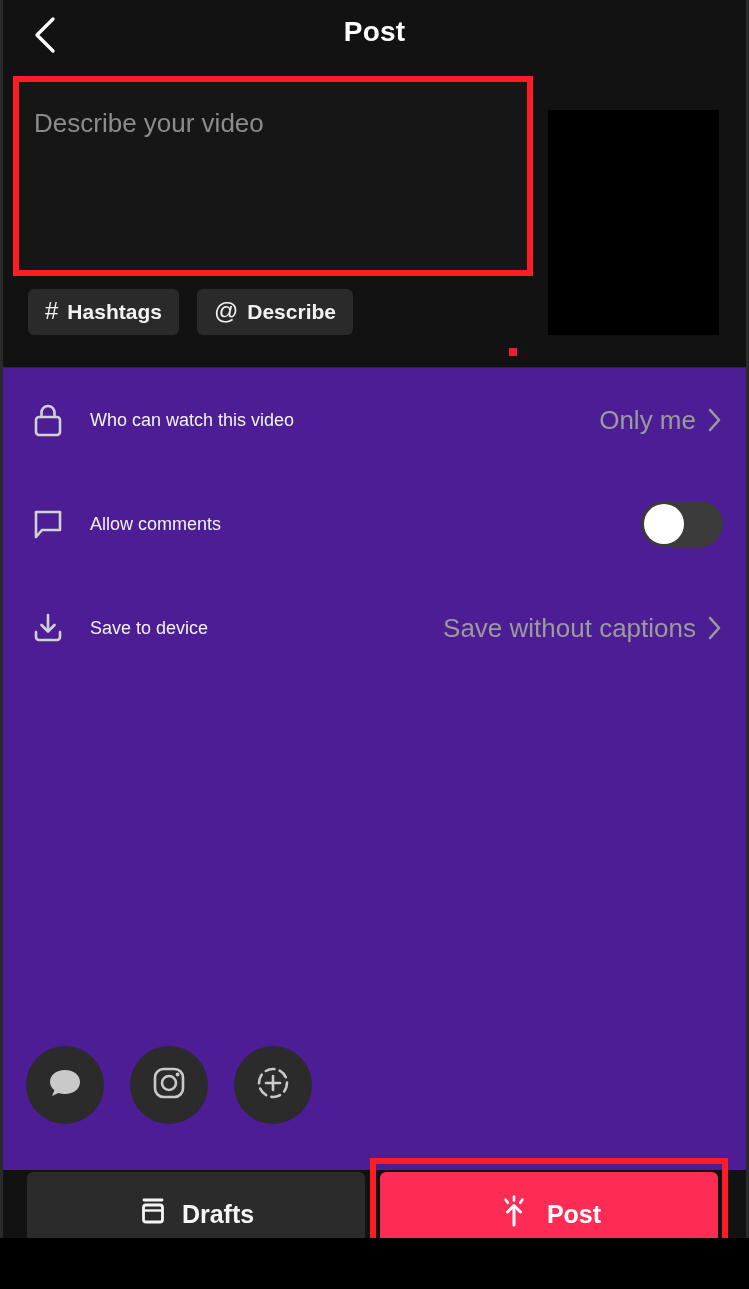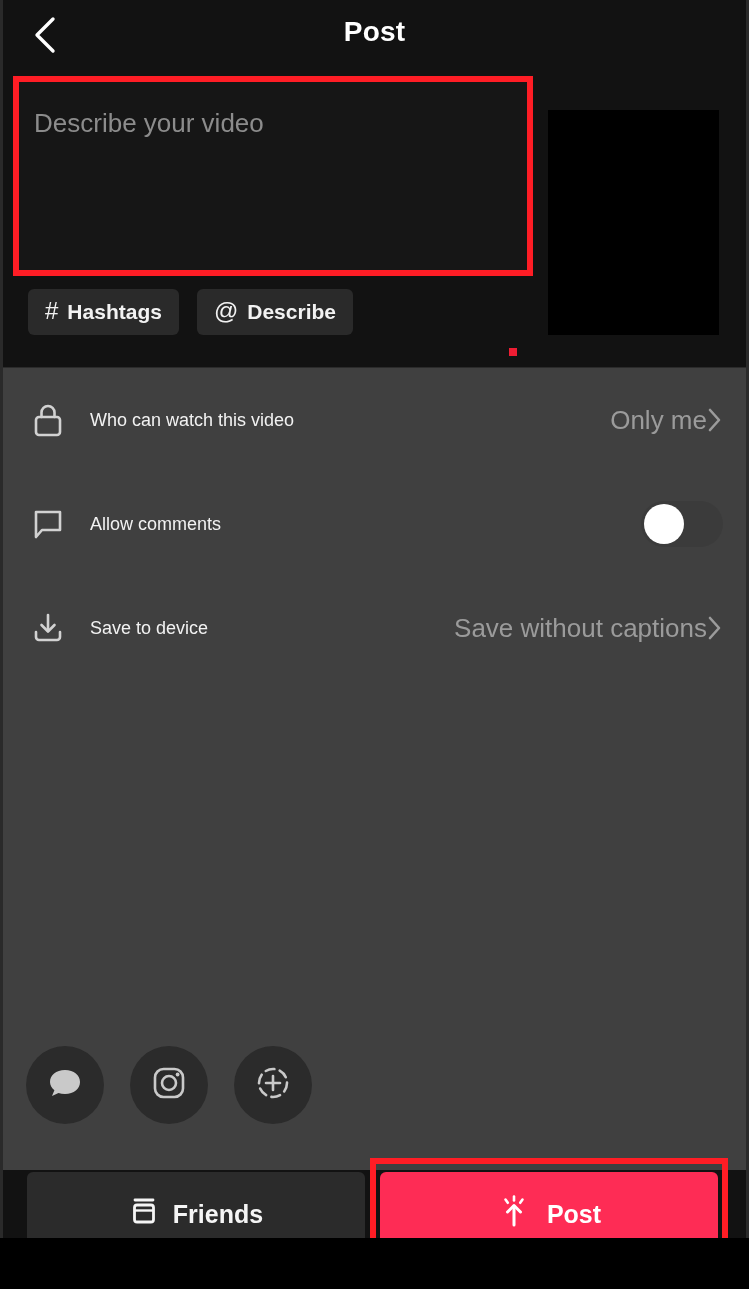--- a/index.html
+++ b/index.html
@@ -9,21 +9,21 @@
     height: 1289px;
     background: #000;
     font-family: "Liberation Sans", sans-serif;
     overflow: hidden;
   }
 
   #screen {
     position: relative;
     width: 749px;
     height: 1241px;
-    background: #404040;
+    background: #4c1d95;
     overflow: hidden;
   }
 
   
   .header {
     position: absolute;
     top: 0; left: 0;
     width: 749px;
     height: 72px;
     background: #121212;
@@ -143,21 +143,21 @@
     color: #f2f2f2;
     font-size: 18px;
     font-weight: 400;
     white-space: nowrap;
   }
   .row-right {
     position: absolute;
     right: 26px;
     display: flex;
     align-items: center;
-    gap: 0;
+    gap: 11px;
   }
   .row-value {
     color: #9b9b9b;
     font-size: 26px;
     white-space: nowrap;
   }
   .chev {
     color: #9b9b9b;
     display: flex;
     align-items: center;
@@ -377,21 +377,21 @@
   <div class="bottom-bar">
 
     <div class="drafts-btn">
       <span>
         <svg width="30" height="32" viewBox="0 0 30 32" fill="none">
           <path d="M6 5 H24" stroke="#f5f5f5" stroke-width="2.8" stroke-linecap="round"></path>
           <rect x="5.5" y="10" width="19" height="17" rx="2.6" stroke="#f5f5f5" stroke-width="2.8"></rect>
           <path d="M5.5 15.5 H24.5" stroke="#f5f5f5" stroke-width="2.4"></path>
         </svg>
       </span>
-      <span>Friends</span>
+      <span>Drafts</span>
     </div>
 
     <div class="post-btn">
       <span>
         <svg width="34" height="36" viewBox="0 0 34 36" fill="none">
           <path d="M17 32 V13" stroke="#ffffff" stroke-width="3" stroke-linecap="round"></path>
           <path d="M10.5 19 L17 12.5 L23.5 19" stroke="#ffffff" stroke-width="3" stroke-linecap="round" stroke-linejoin="round"></path>
           <path d="M17 3.5 V7.5" stroke="#ffffff" stroke-width="2.6" stroke-linecap="round"></path>
           <path d="M8.5 6.5 L10.8 9.8" stroke="#ffffff" stroke-width="2.6" stroke-linecap="round"></path>
           <path d="M25.5 6.5 L23.2 9.8" stroke="#ffffff" stroke-width="2.6" stroke-linecap="round"></path>

